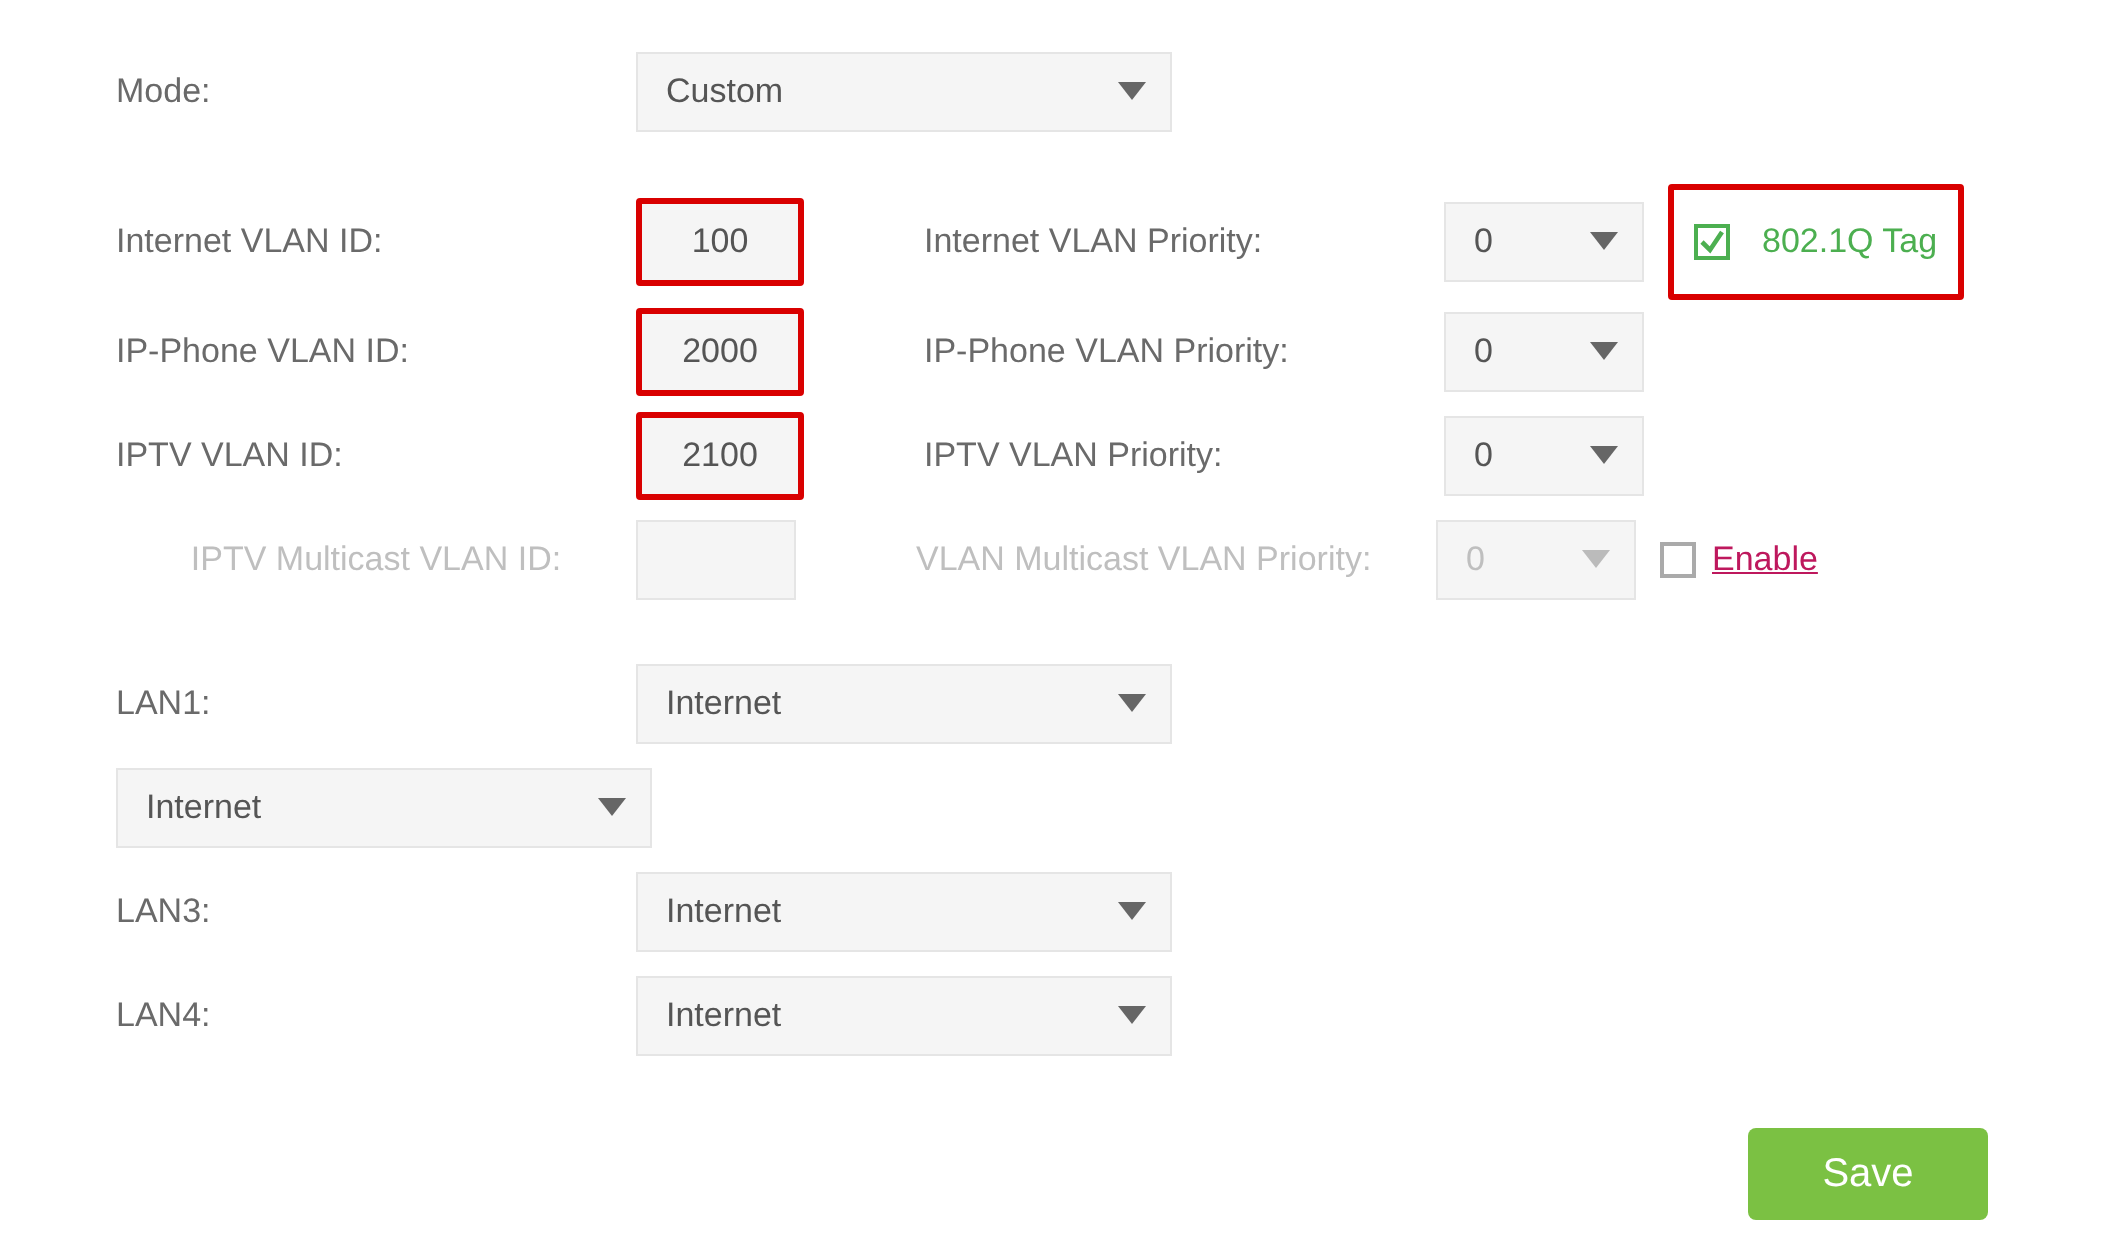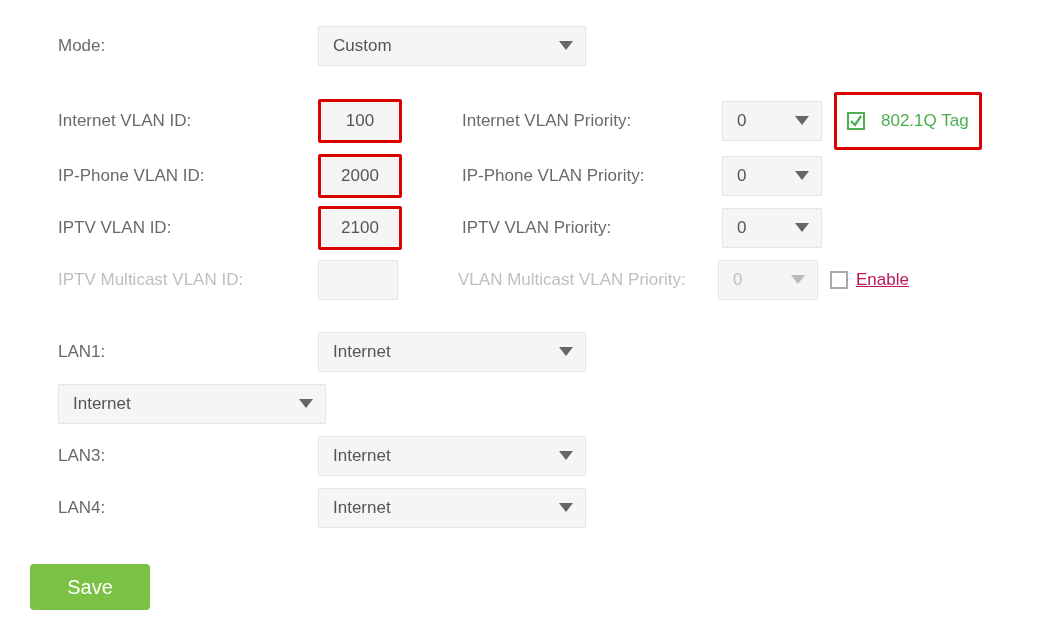--- a/index.html
+++ b/index.html
@@ -15,21 +15,21 @@
   .row {
     display: flex;
     align-items: center;
     min-height: 52px;
     margin-left: 28px;
   }
   .label {
     width: 260px;
     color: #6a6a6a;
   }
-  .label.disabled { color: #bfbfbf; }
+  .label.disabled { color: #bfbfbf; text-align: center; }
   .select {
     position: relative;
     height: 40px;
     background: #f5f5f5;
     border: 1px solid #e5e5e5;
     display: flex;
     align-items: center;
     padding: 17px 14px;
     cursor: pointer;
     color: #555;
@@ -92,21 +92,21 @@
     color: #fff;
     font-size: 20px;
     width: 120px;
     height: 46px;
     border: none;
     border-radius: 4px;
     cursor: pointer;
   }
   .save-row {
     display: flex;
-    justify-content: flex-start;
+    justify-content: flex-end;
     padding-right: 40px;
     margin-top: 30px;
   }
   .section-gap { height: 20px; }
   svg.caret-icon { width: 14px; height: 10px; }
 </style>
 </head>
 <body>
 
 <div class="row">

